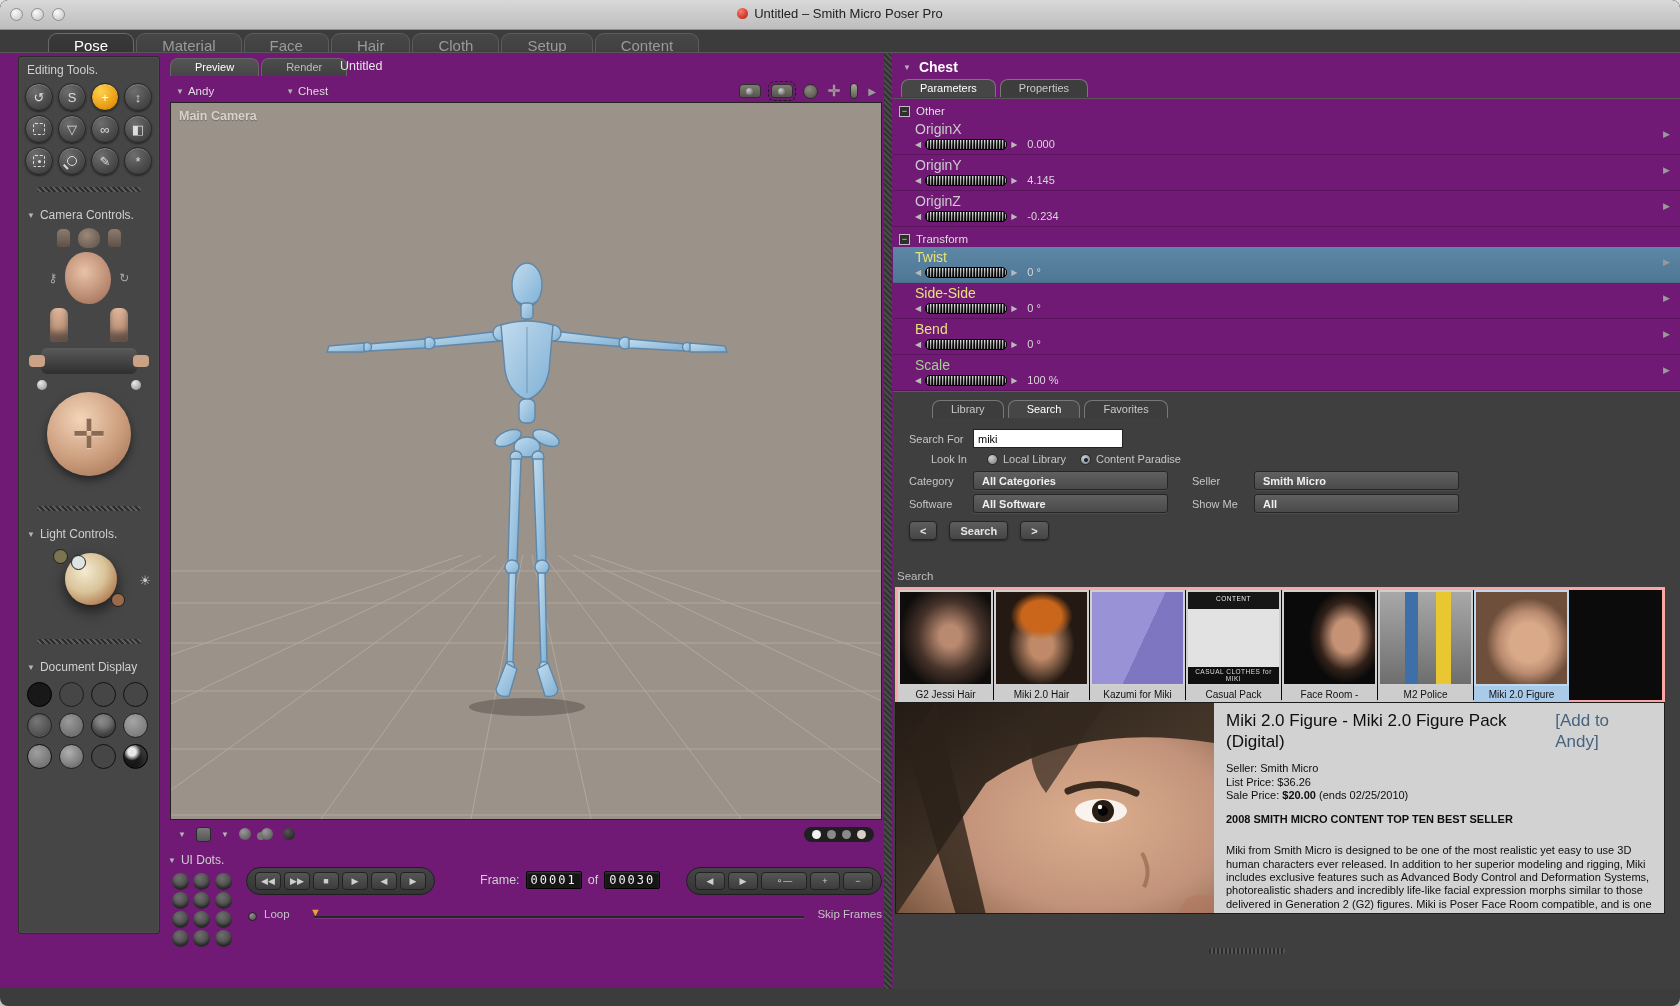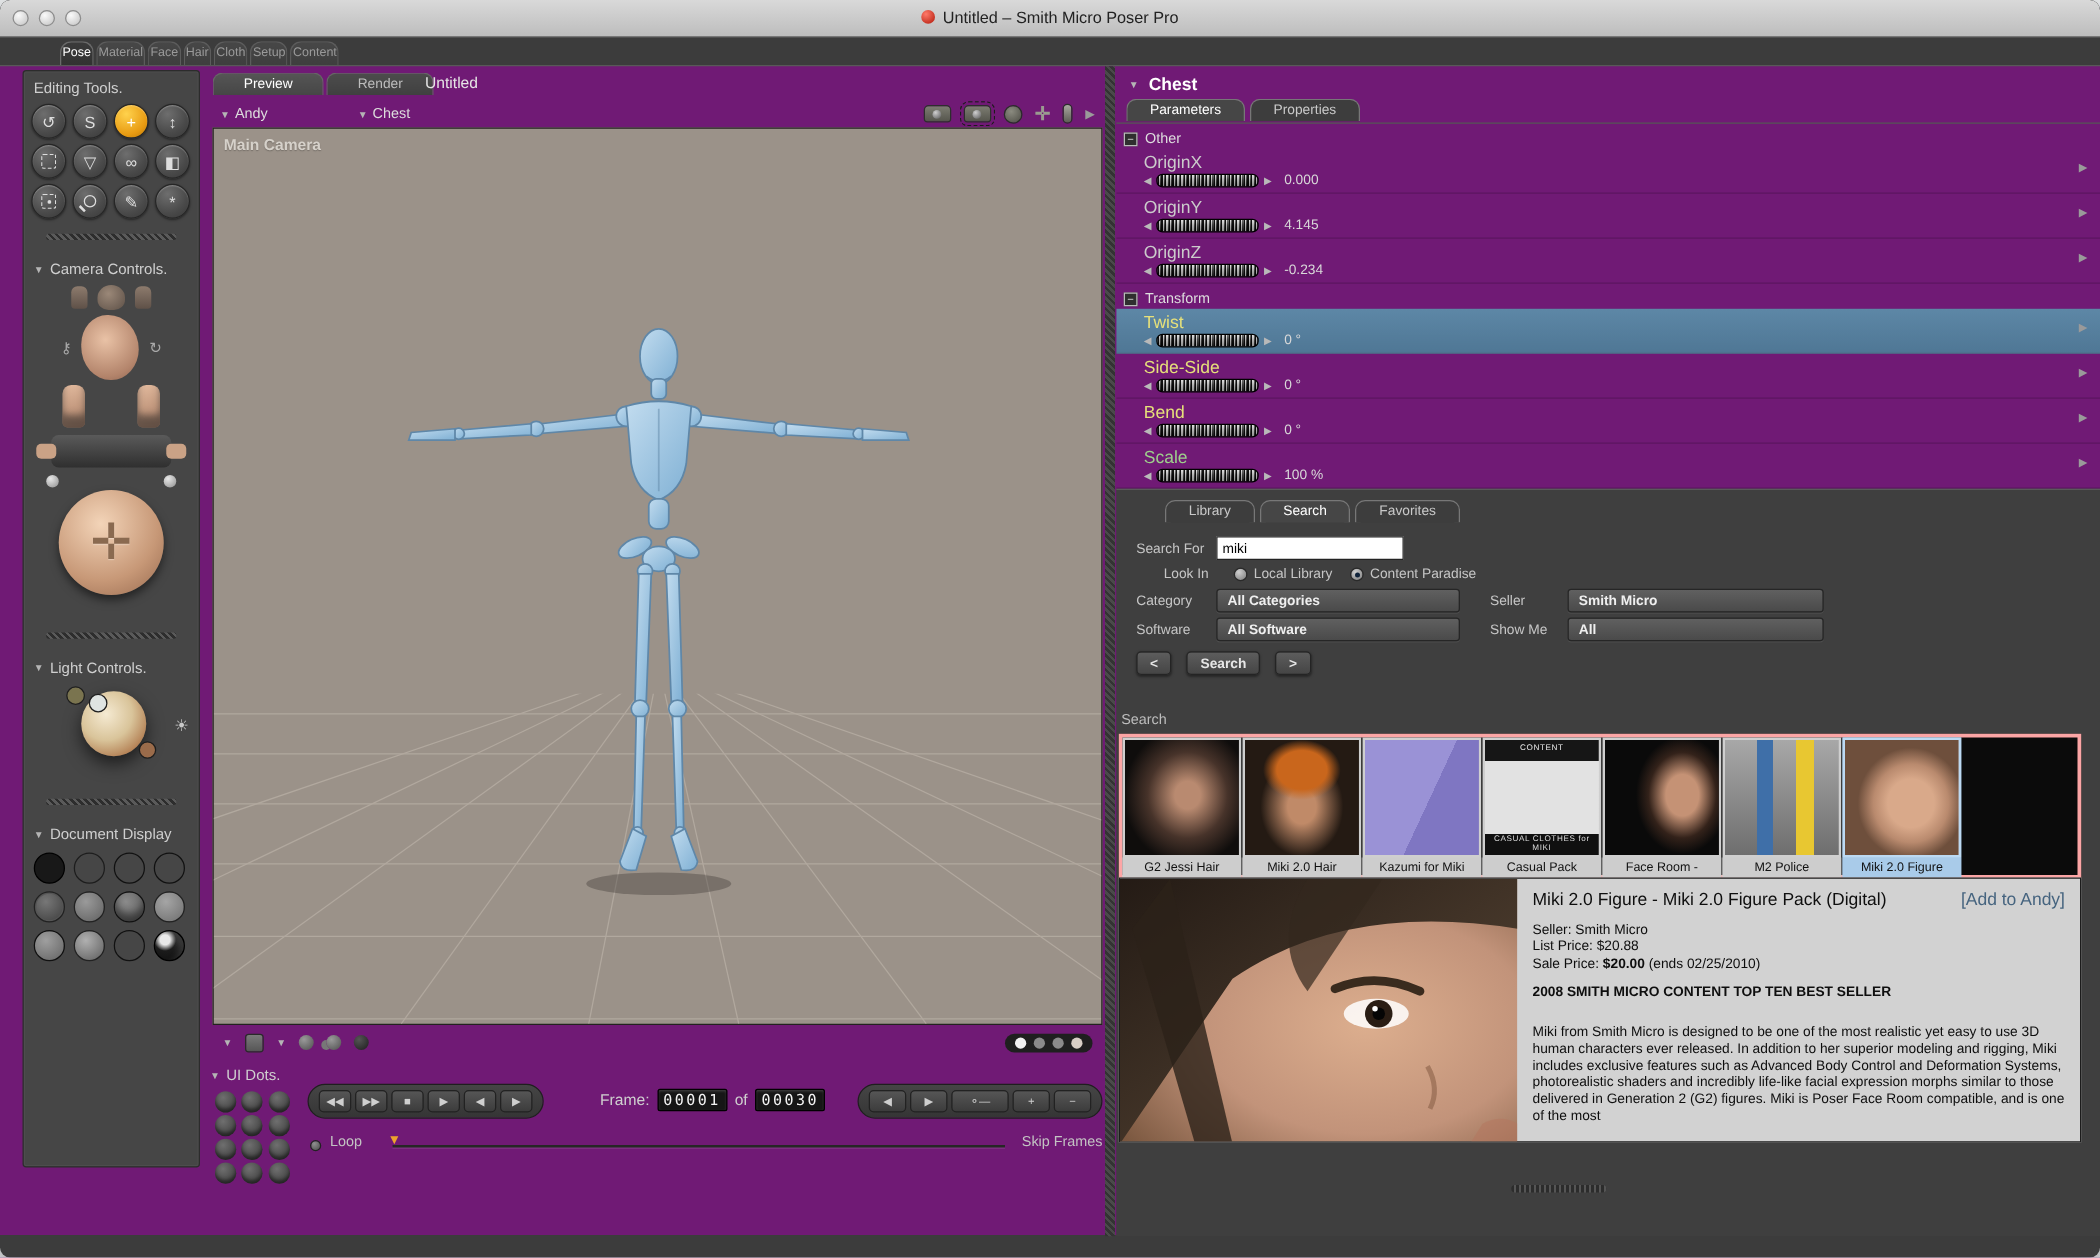--- a/index.html
+++ b/index.html
@@ -9,21 +9,21 @@
   
   .titlebar{position:absolute;left:0;top:0;width:100%;height:30px;
             background:linear-gradient(#d9d9d9,#bdbdbd);border-bottom:1px solid #8f8f8f;border-radius:8px 8px 0 0;}
   .lights{position:absolute;left:10px;top:8px;display:flex;gap:8px;}
   .light{width:13px;height:13px;border-radius:50%;background:radial-gradient(circle at 35% 30%,#fafafa,#c2c2c2);border:1px solid #8d8d8d;}
   .title{position:absolute;left:0;right:0;top:6px;text-align:center;font-size:13px;color:#222;}
   .title .appicon{display:inline-block;width:11px;height:11px;border-radius:50%;
        background:radial-gradient(circle at 35% 30%,#ff7a6a,#b01708);vertical-align:-1px;margin-right:6px;}
   
   .toptabs{position:absolute;left:48px;top:33px;display:flex;gap:2px;}
-  .tab{padding:3px 1px 4px;font-size:10px;color:#9a9a9a;border:1px solid #5c5c5c;border-bottom:none;
+  .tab{padding:3px 25px 4px;font-size:15px;color:#9a9a9a;border:1px solid #5c5c5c;border-bottom:none;
        border-radius:9px 9px 0 0;background:linear-gradient(#474747,#3e3e3e);cursor:default;}
   .tab.active{color:#fff;background:linear-gradient(#3a3a3a,#323232);border-color:#6a6a6a;}
   .appbody{position:absolute;left:0;top:52px;width:1680px;height:936px;background:#701a75;
            border-top:1px solid #585858;}
   
   .sidebar{position:absolute;left:18px;top:3px;width:142px;height:878px;background:#464646;
            border:1px solid #2c2c2c;border-radius:3px;box-shadow:inset 0 0 0 1px rgba(255,255,255,.04);}
   .sechead{display:flex;align-items:center;gap:5px;color:#cfcfcf;font-size:12px;padding:6px 8px 4px;}
   .tri{font-size:8px;color:#b5b5b5;}
   .toolgrid{display:grid;grid-template-columns:repeat(4,1fr);gap:4px;padding:2px 6px;}
@@ -170,21 +170,21 @@
   .t-kazumi{background:linear-gradient(115deg,#9a92d6 0 55%,#7f76c2 55%),radial-gradient(14% 30% at 46% 55%,#e8e0d4 0 60%,transparent 70%),#8d84c9;}
   .t-casual{background:linear-gradient(#161616 0 18%,#e2e2e2 18% 82%,#101010 82%),#ddd;}
   .t-facer{background:radial-gradient(48% 60% at 68% 48%,#c59275 0 30%,#33221a 62%,#0a0a0a 85%),#0a0a0a;}
   .t-police{background:linear-gradient(90deg,transparent 0 28%,#3f6fa8 28% 42%,transparent 42% 62%,#e8c731 62% 78%,transparent 78%),linear-gradient(#a8a8a8,#6e6e6e);}
   .t-miki{background:radial-gradient(60% 62% at 58% 55%,#d9a98a 0 34%,#b98a6e 55%,#6e4f3c 78%),linear-gradient(115deg,#3a2d24 0 22%,transparent 40%),#f0eeea;}
   .tcap{position:absolute;left:0;width:100%;text-align:center;color:#eee;font-size:6.5px;letter-spacing:.5px;}
   
   .detail{position:absolute;left:2px;top:310px;width:770px;height:212px;background:#d2d2d2;display:flex;overflow:hidden;border:1px solid #1c1c1c;}
   .dimg{position:relative;width:318px;height:212px;flex:none;overflow:hidden;}
   .dtext{flex:1;padding:8px 12px 0 12px;color:#0e0e0e;font-size:11px;line-height:1.22;position:relative;}
-  .dtitle-row{display:flex;justify-content:space-between;font-size:14px;}
+  .dtitle-row{display:flex;justify-content:space-between;font-size:17px;}
   .addcart{color:#46647f;}
   .dmeta{margin-top:10px;}
   .dbanner{margin-top:10px;font-weight:bold;font-size:11px;}
   .ddesc{margin-top:18px;}
   .hscroll{position:absolute;left:316px;top:556px;width:76px;height:6px;background:repeating-linear-gradient(90deg,#2c2c2c 0 2px,#555 2px 4px);border-radius:3px;}
   b{font-weight:bold;}
 </style>
 </head>
 <body>
 
@@ -666,21 +666,21 @@
               <path d="M290,196 Q305,188 318,196 L318,212 L280,212 Z" fill="#b5765f" opacity=".55"></path>
             </svg>
           </div>
           <div class="dtext">
             <div class="dtitle-row">
               <span>Miki 2.0 Figure - Miki 2.0 Figure Pack (Digital)</span>
               <span class="addcart">[Add to Andy]</span>
             </div>
             <div class="dmeta">
               <div>Seller: Smith Micro</div>
-              <div>List Price: $20.88</div>
+              <div>List Price: $36.26</div>
               <div><span>Sale Price:</span> <b>$20.00</b> <span>(ends 02/25/2010)</span></div>
             </div>
             <div class="dbanner">2008 SMITH MICRO CONTENT TOP TEN BEST SELLER</div>
             <div class="ddesc">Miki from Smith Micro is designed to be one of the most realistic yet easy to use 3D human characters ever released. In addition to her superior modeling and rigging, Miki includes exclusive features such as Advanced Body Control and Deformation Systems, photorealistic shaders and incredibly life-like facial expression morphs similar to those delivered in Generation 2 (G2) figures. Miki is Poser Face Room compatible, and is one of the most</div>
           </div>
         </div>
         <div class="hscroll"></div>
       </div>
     </div>
   </div>

